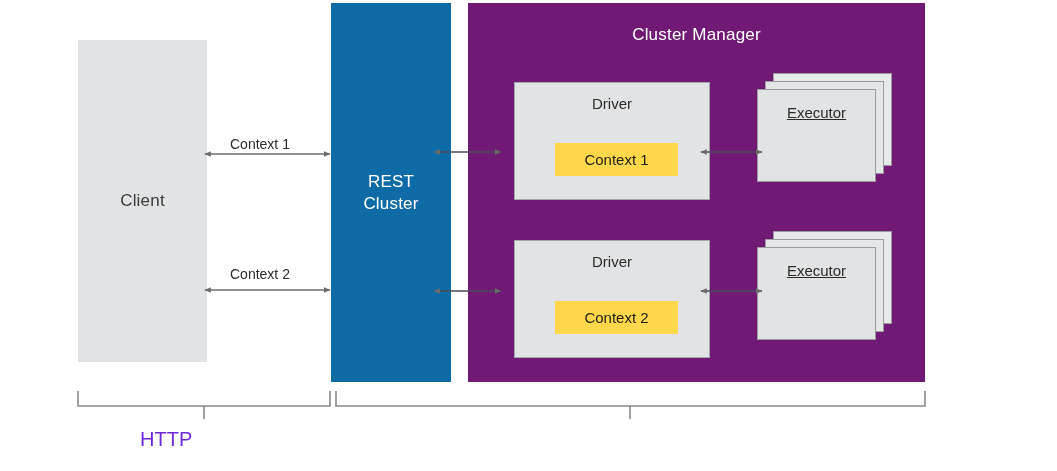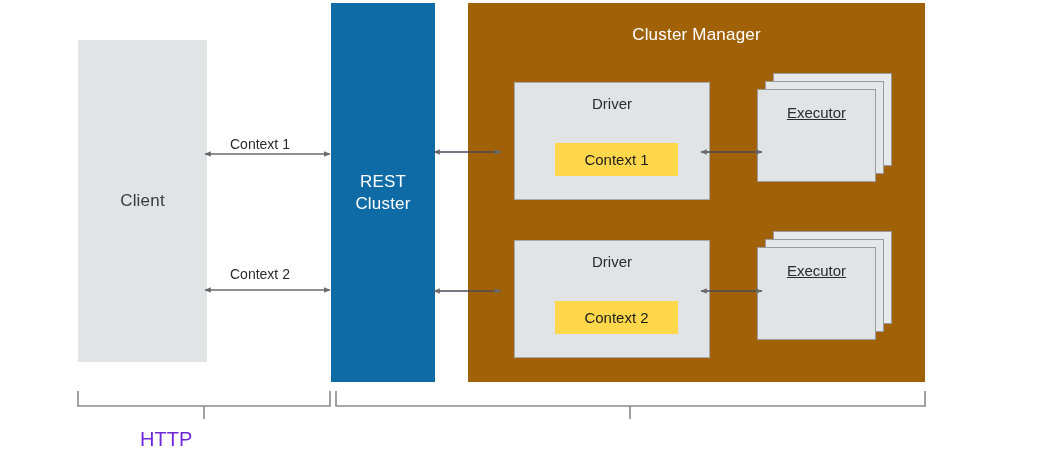--- a/index.html
+++ b/index.html
@@ -35,21 +35,21 @@
     font-size: 17px;
     color: #3b3b3b;
     letter-spacing: .2px;
   }
 
   
   .rest-box {
     position: absolute;
     left: 331px;
     top: 3px;
-    width: 104px;
+    width: 120px;
     height: 379px;
     background: #0e6ba5;
     display: flex;
     align-items: center;
     justify-content: center;
   }
   .rest-label {
     font-size: 17px;
     color: #ffffff;
     text-align: center;
@@ -57,21 +57,21 @@
     letter-spacing: .2px;
   }
 
   
   .cluster-panel {
     position: absolute;
     left: 468px;
     top: 3px;
     width: 457px;
     height: 379px;
-    background: #a16207;
+    background: #701a75;
   }
   .cluster-title {
     position: absolute;
     left: 0;
     top: 22px;
     width: 457px;
     text-align: center;
     font-size: 17px;
     color: #ffffff;
     letter-spacing: .2px;

